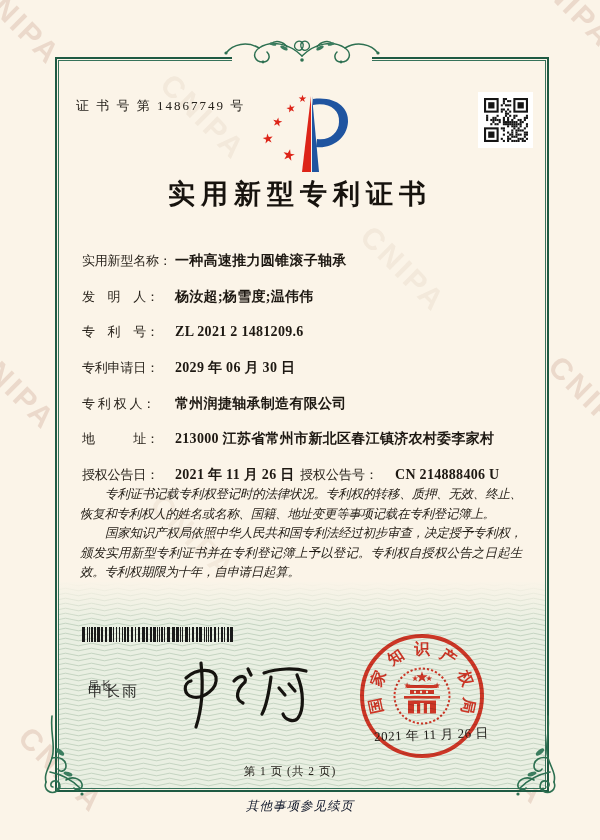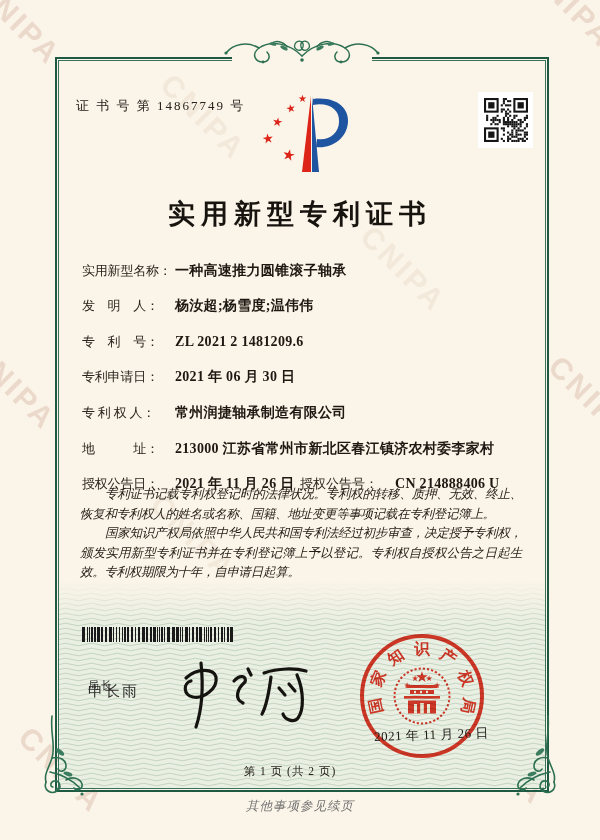--- a/index.html
+++ b/index.html
@@ -30,25 +30,25 @@
   .ornament{position:absolute;left:217px;top:37px;width:170px;height:34px;z-index:4}
   .corner{position:absolute;width:54px;height:82px;z-index:4}
   
   .certno{position:absolute;left:76px;top:97px;font-size:13px;letter-spacing:2px;z-index:3}
   .qrbox{position:absolute;left:478px;top:92px;width:55px;height:56px;background:#fff;z-index:3;
     display:flex;align-items:center;justify-content:center}
   .logo{position:absolute;left:252px;top:92px;width:100px;height:84px;z-index:3}
   .logo .star{position:absolute;color:#dd2418;line-height:1;z-index:2}
   .title{
     position:absolute;left:55px;top:176px;width:490px;text-align:center;z-index:3;
-    font-size:27px;font-weight:700;letter-spacing:6px;color:#17130e;margin-top:20px;
+    font-size:27px;font-weight:700;letter-spacing:6px;color:#17130e;
   }
   
   .fields{position:absolute;left:82px;top:243px;width:442px;z-index:3}
-  .frow{display:flex;height:35.6px;align-items:flex-end;font-size:14px;line-height:17px}
+  .frow{display:flex;height:35.6px;align-items:center;font-size:14px;line-height:17px}
   .flabel{flex:0 0 93px;font-size:13px;letter-spacing:-0.2px;color:#2a241d}
   .fvalue{font-weight:600;letter-spacing:0.3px;color:#1d1812}
   .fvalue.v1{flex:0 0 125px}
   .flabel2{flex:0 0 95px;font-size:13px;color:#2a241d}
   
   .legal{position:absolute;left:80px;top:485px;width:442px;z-index:3;
     font-size:12.5px;line-height:19.5px;font-style:italic;letter-spacing:-0.3px;
     text-align:justify;color:#211c15}
   .legal p{margin:0;text-indent:2em}
   
@@ -59,21 +59,21 @@
     font-family:"Liberation Sans","DejaVu Sans",sans-serif;font-size:15px;letter-spacing:2px;color:#2b2b28}
   .signature{position:absolute;left:168px;top:654px;width:148px;height:80px;z-index:3}
   .seal{position:absolute;left:354px;top:628px;width:136px;height:136px;z-index:4;
     mix-blend-mode:multiply;opacity:.93}
   .seal-date{position:absolute;left:374px;top:726px;z-index:5;font-size:13px;
     letter-spacing:0.5px;color:#1c1a16;transform:rotate(-2deg)}
   
   .pagenum{position:absolute;left:55px;top:764px;width:470px;text-align:center;
     font-size:11.5px;letter-spacing:1px;z-index:3}
   .contnote{position:absolute;left:55px;top:798px;width:490px;text-align:center;
-    font-size:12.5px;font-style:italic;letter-spacing:1px;z-index:3;color:#737373}
+    font-size:12.5px;font-style:italic;letter-spacing:1px;z-index:3;color:#0f172a}
 </style>
 </head>
 <body>
 
 <div id="wm-layer">
     <span class="wm" style="left: -35px; top: 5px;">CNIPA</span>
     <span class="wm" style="left: 518px; top: -12px;">CNIPA</span>
     <span class="wm light" style="left: 150px; top: 100px;">CNIPA</span>
     <span class="wm light" style="left: 350px; top: 252px;">CNIPA</span>
     <span class="wm" style="left: -40px; top: 370px;">CNIPA</span>
@@ -300,21 +300,21 @@
     <div class="frow">
       <span class="flabel">发　明　人：</span>
       <span class="fvalue">杨汝超;杨雪度;温伟伟</span>
     </div>
     <div class="frow">
       <span class="flabel">专　利　号：</span>
       <span class="fvalue">ZL 2021 2 1481209.6</span>
     </div>
     <div class="frow">
       <span class="flabel">专利申请日：</span>
-      <span class="fvalue">2021 年 06 月 30 日</span>
+      <span class="fvalue">2029 年 06 月 30 日</span>
     </div>
     <div class="frow">
       <span class="flabel">专 利 权 人：</span>
       <span class="fvalue">常州润捷轴承制造有限公司</span>
     </div>
     <div class="frow">
       <span class="flabel">地　　　址：</span>
       <span class="fvalue">213000 江苏省常州市新北区春江镇济农村委李家村</span>
     </div>
     <div class="frow">

